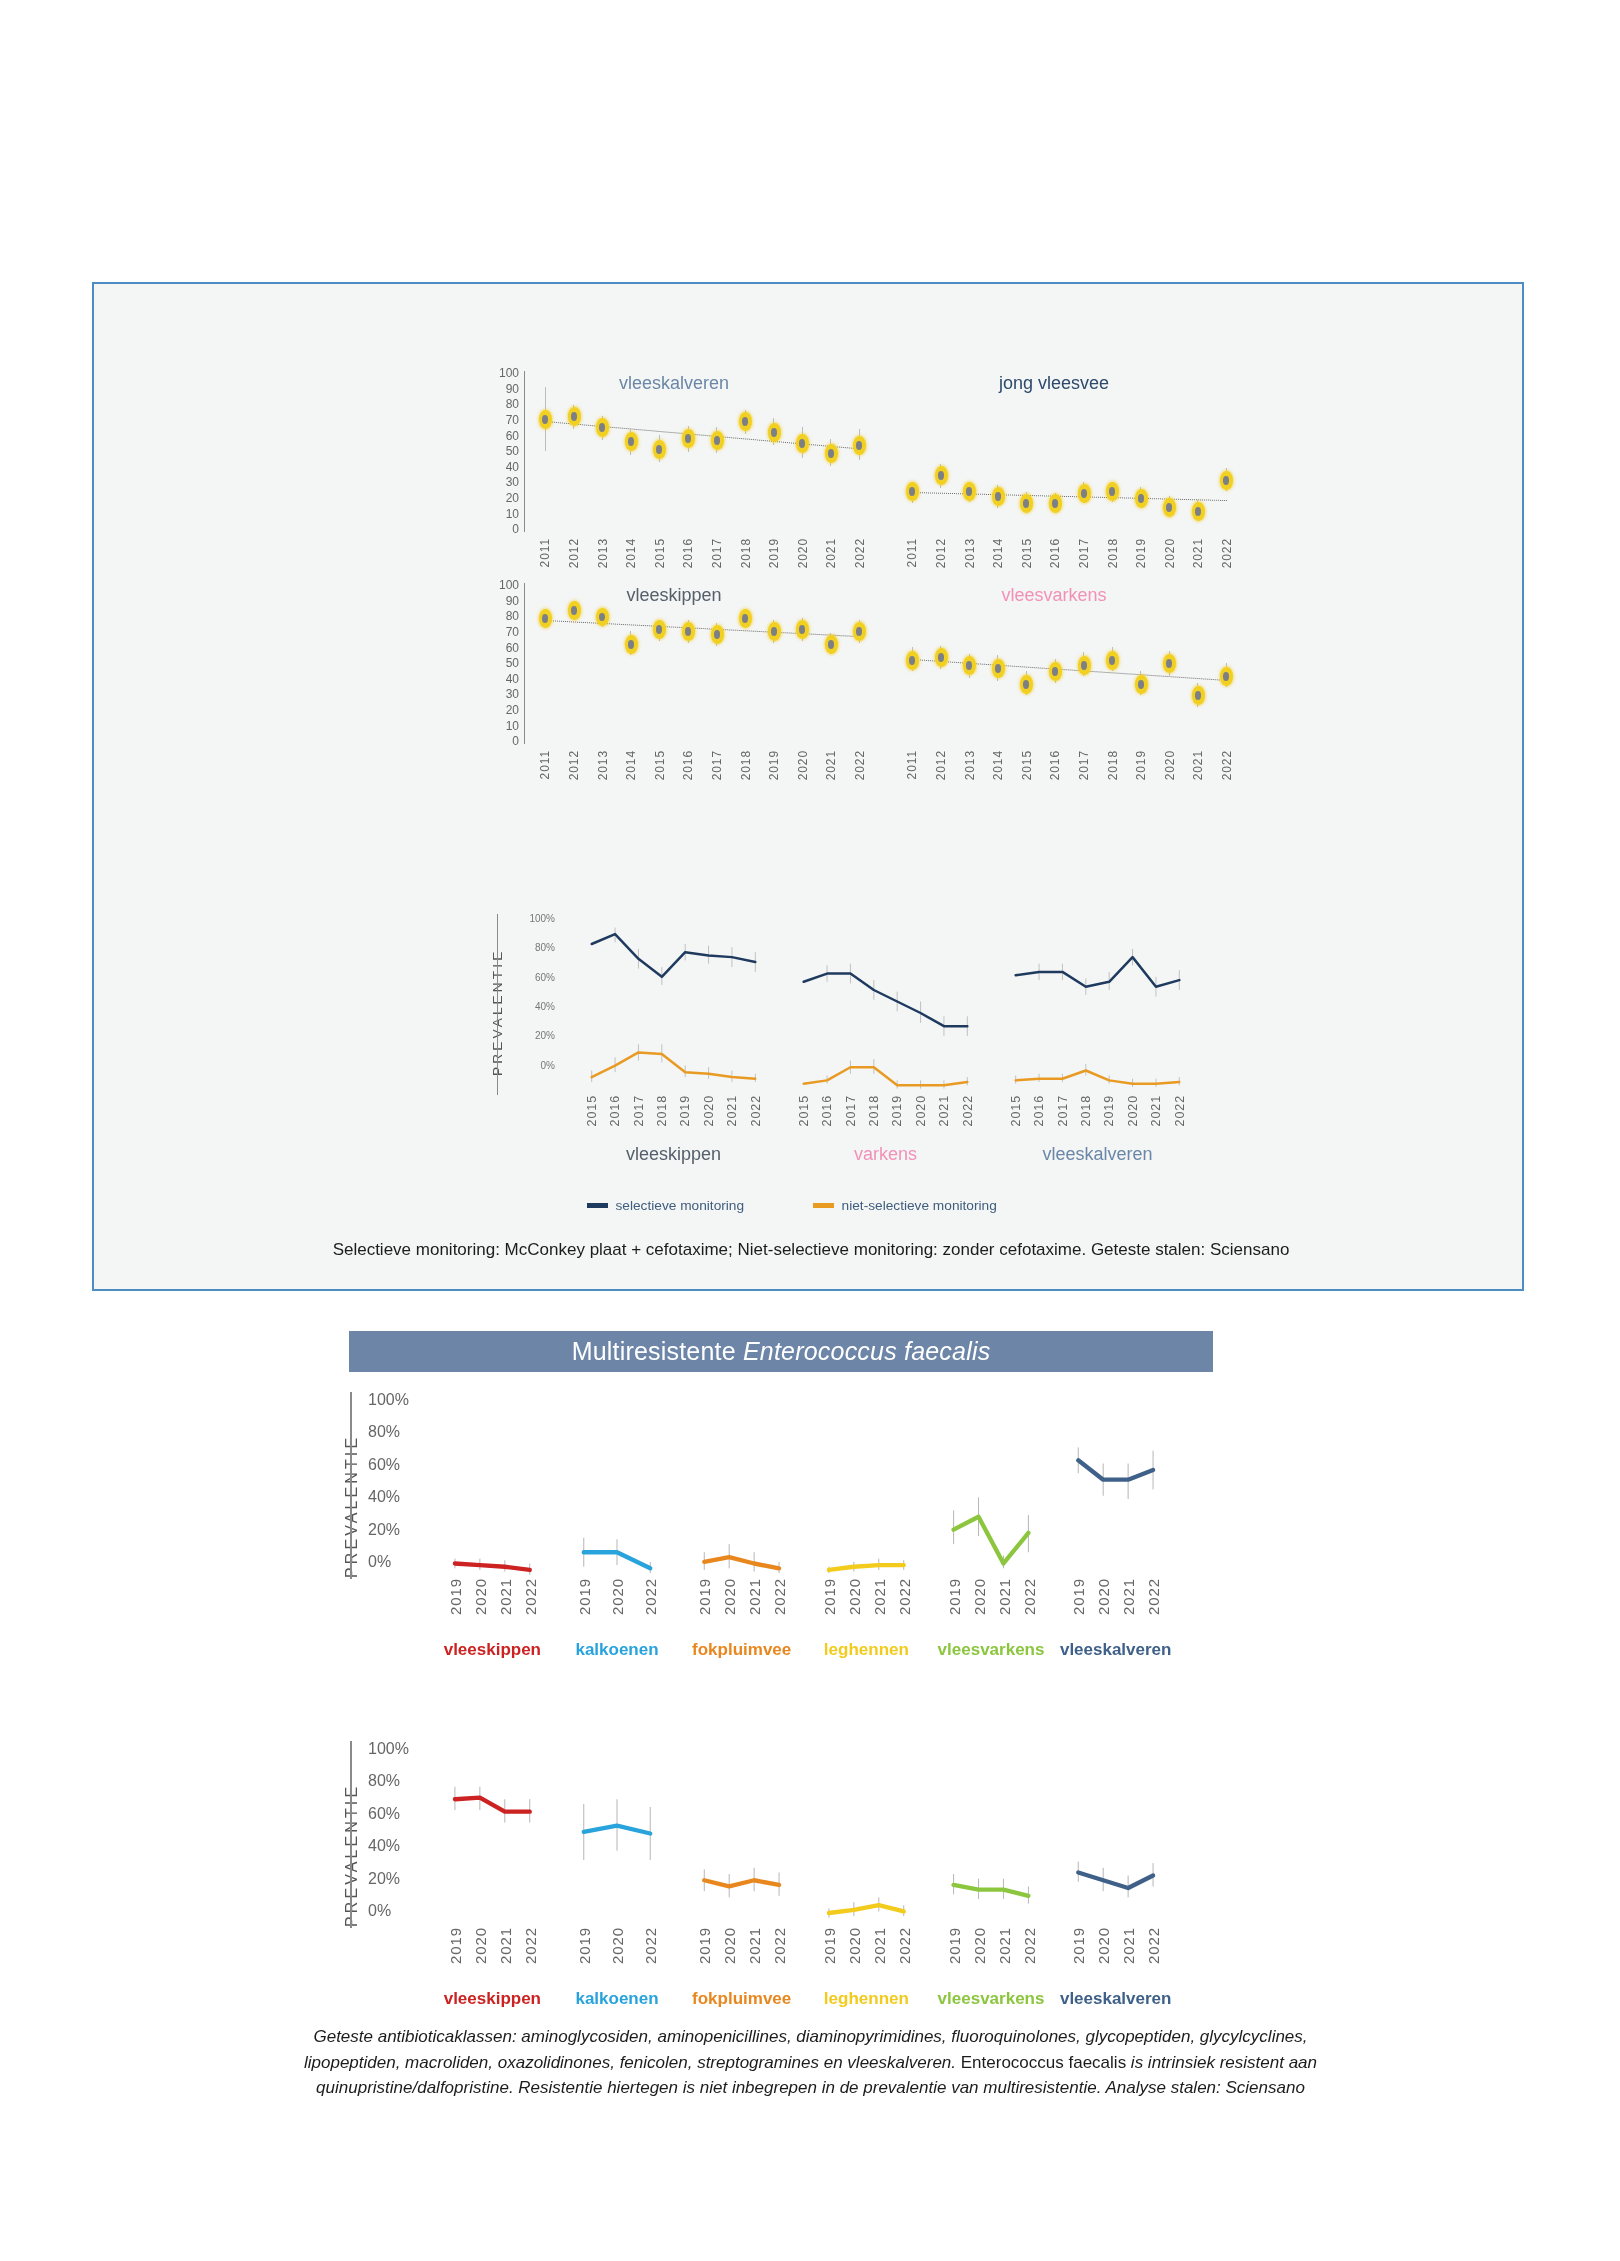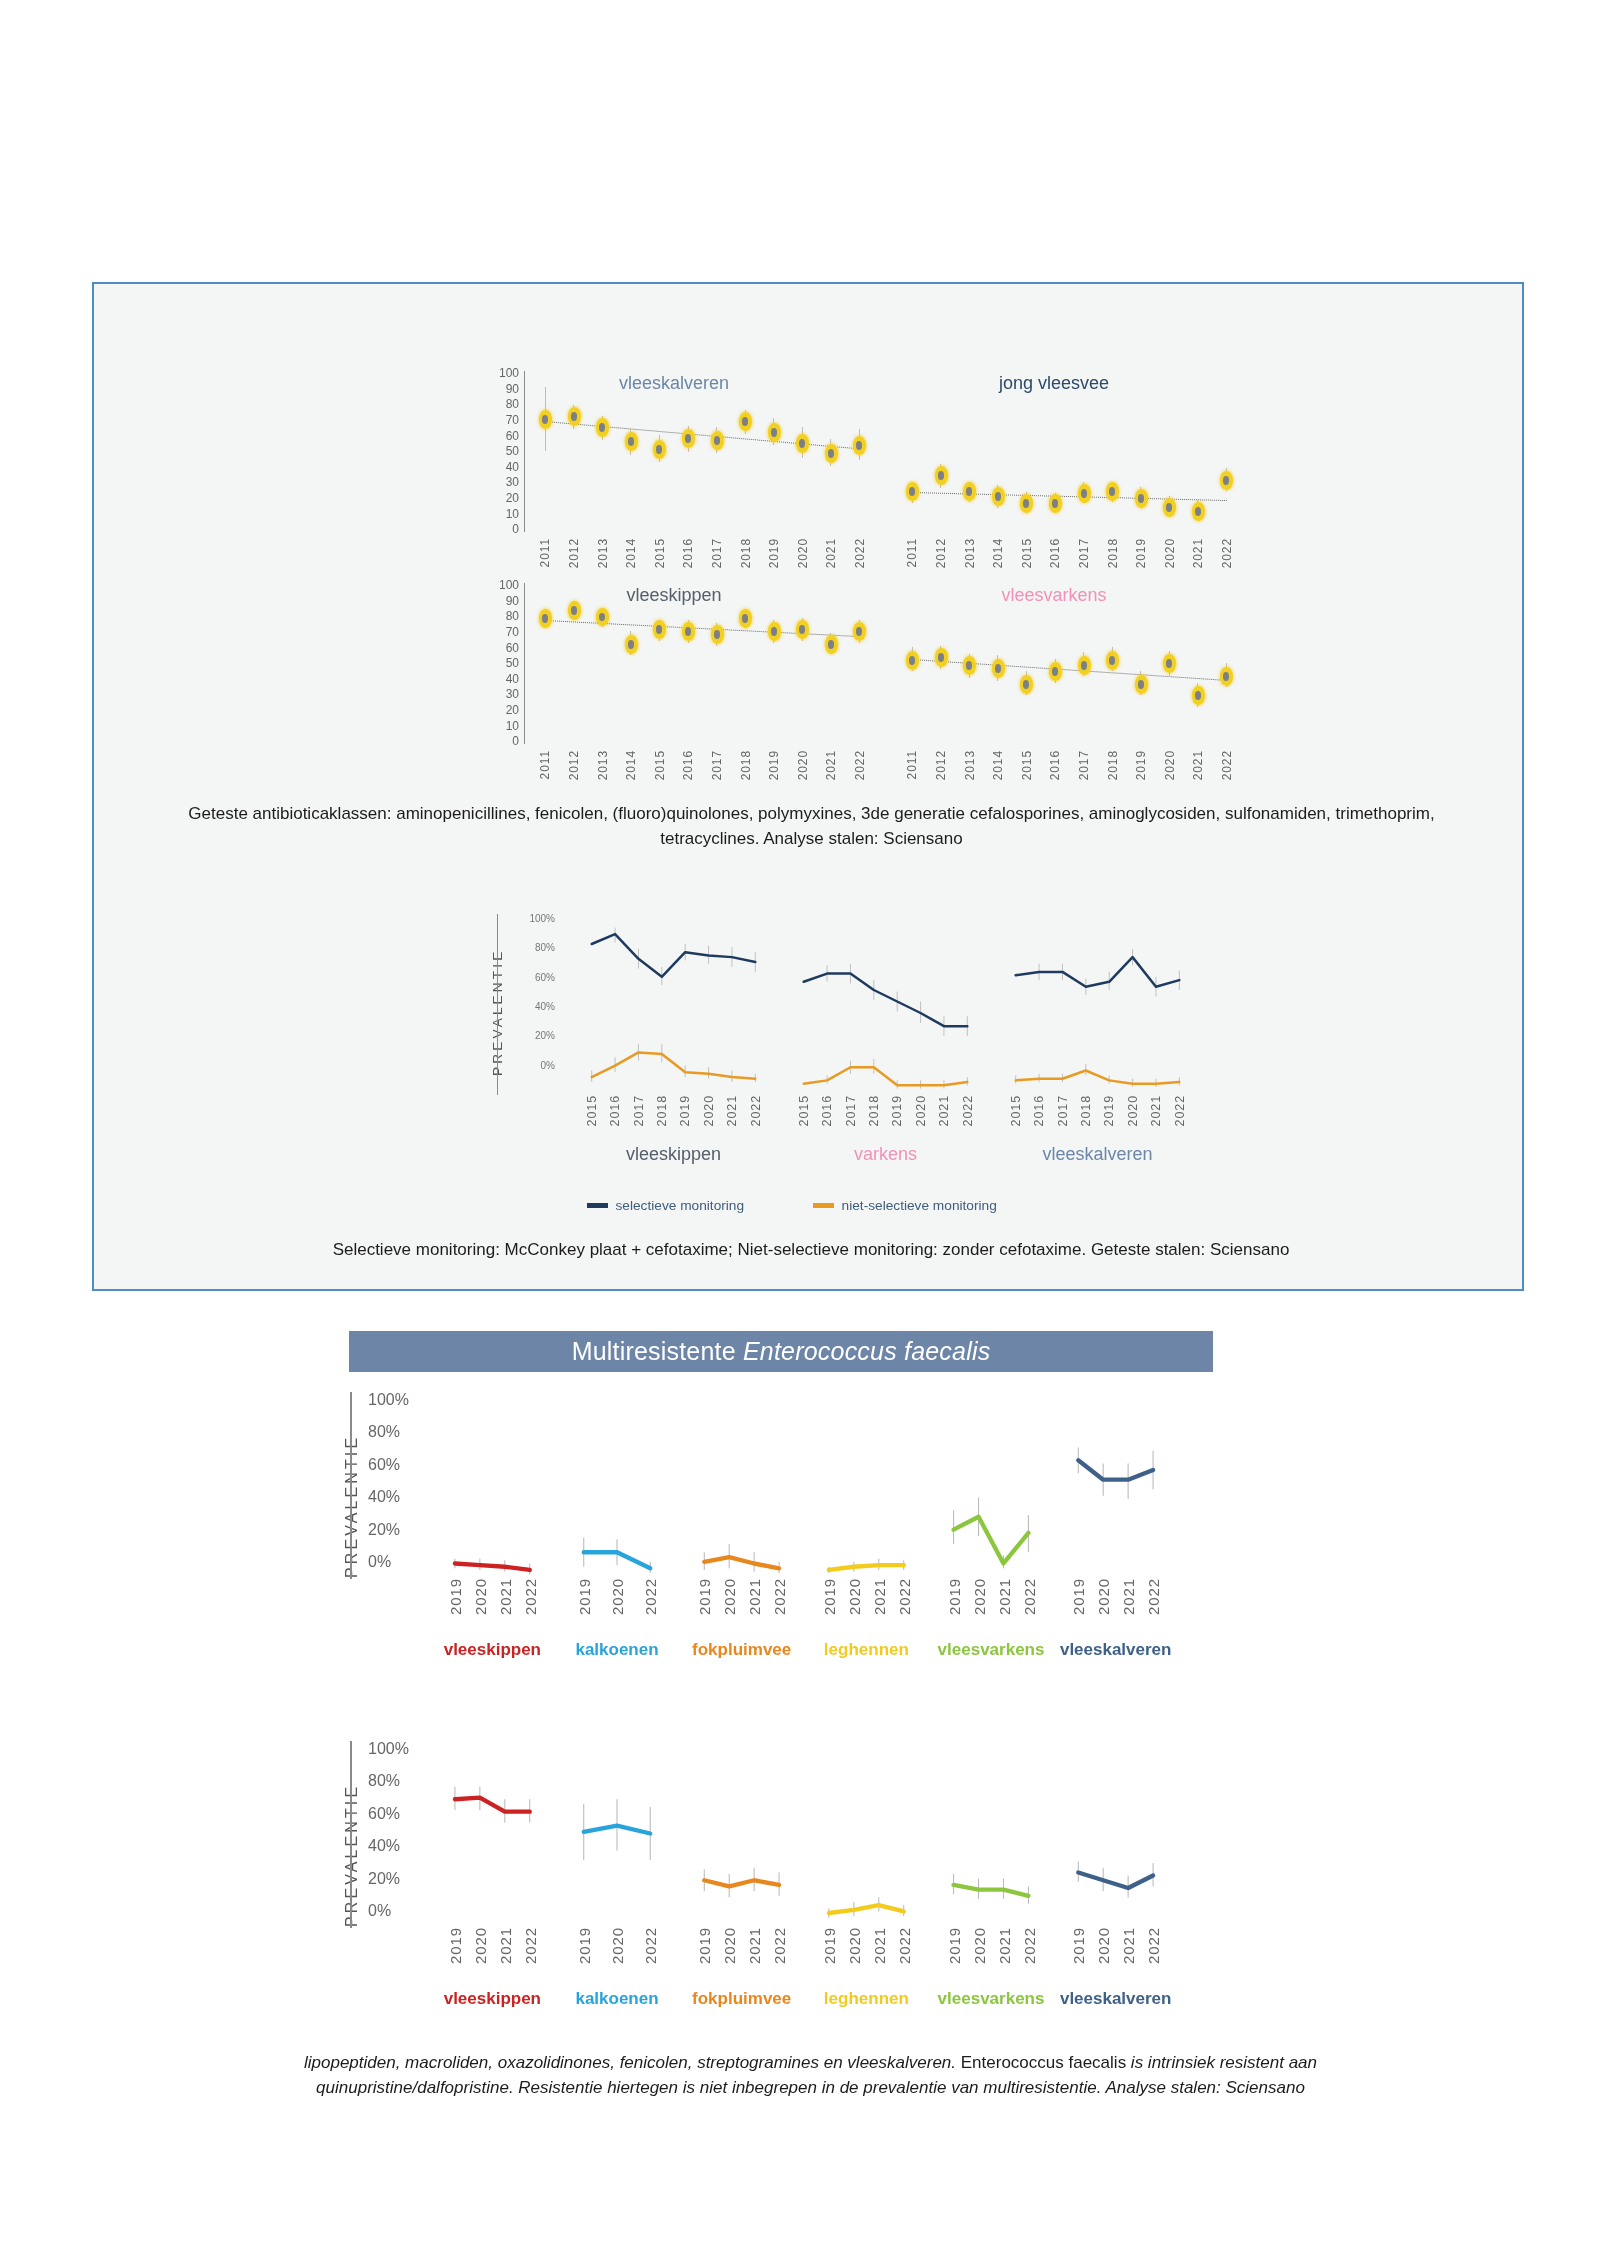--- a/index.html
+++ b/index.html
@@ -282,21 +282,20 @@
           <div class="xtick" style="left: 150px; top: 0px;">2016</div>
           <div class="xtick" style="left: 179px; top: 0px;">2017</div>
           <div class="xtick" style="left: 208px; top: 0px;">2018</div>
           <div class="xtick" style="left: 236px; top: 0px;">2019</div>
           <div class="xtick" style="left: 265px; top: 0px;">2020</div>
           <div class="xtick" style="left: 293px; top: 0px;">2021</div>
           <div class="xtick" style="left: 322px; top: 0px;">2022</div>
         </div>
     </div>
 
-    <div class="caption" style="left:94px;top:518px;width:1247px;">Geteste antibioticaklassen: aminopenicillines, fenicolen, (fluoro)quinolones, polymyxines, 3de generatie cefalosporines, aminoglycosiden, sulfonamiden, trimethoprim, tetracyclines. Analyse stalen: Sciensano</div>
 
 
     <div class="chart" style="position:absolute;left:0px;top:624px;width:1432px;height:268px;">
 
       <div class="ylab-vert" style="left:396px;top:25px;height:143px;">PREVALENTIE</div>
       <div class="axis-line" style="left:403px;top:6.2px;width:1.2px;height:181px;"></div>
 
       <div class="ytick-sm" style="left:424px;top:5px;width:37px;">100%</div>
       <div class="ytick-sm" style="left:424px;top:34px;width:37px;">80%</div>
       <div class="ytick-sm" style="left:424px;top:64px;width:37px;">60%</div>
@@ -578,19 +577,19 @@
         <span style="width: 125px; color: rgb(204, 34, 34);">vleeskippen</span>
         <span style="width: 125px; color: rgb(40, 163, 220);">kalkoenen</span>
         <span style="width: 125px; color: rgb(232, 135, 30);">fokpluimvee</span>
         <span style="width: 125px; color: rgb(242, 203, 29);">leghennen</span>
         <span style="width: 125px; color: rgb(140, 198, 62);">vleesvarkens</span>
         <span style="width: 125px; color: rgb(63, 97, 137);">vleeskalveren</span>
       </div>
   </div>
 
   <div class="caption-it" style="left:112px;top:2024px;width:1397px;">
-    <br>
+    <i>Geteste antibioticaklassen: aminoglycosiden, aminopenicillines, diaminopyrimidines, fluoroquinolones, glycopeptiden, glycylcyclines,</i><br>
     <i>lipopeptiden, macroliden, oxazolidinones, fenicolen, streptogramines en vleeskalveren. </i><span style="font-style:normal;">Enterococcus faecalis</span><i> is intrinsiek resistent aan</i><br>
     <i>quinupristine/dalfopristine. Resistentie hiertegen is niet inbegrepen in de prevalentie van multiresistentie. Analyse stalen: Sciensano</i>
   </div>
 
 </div>
 
 
 </body></html>

